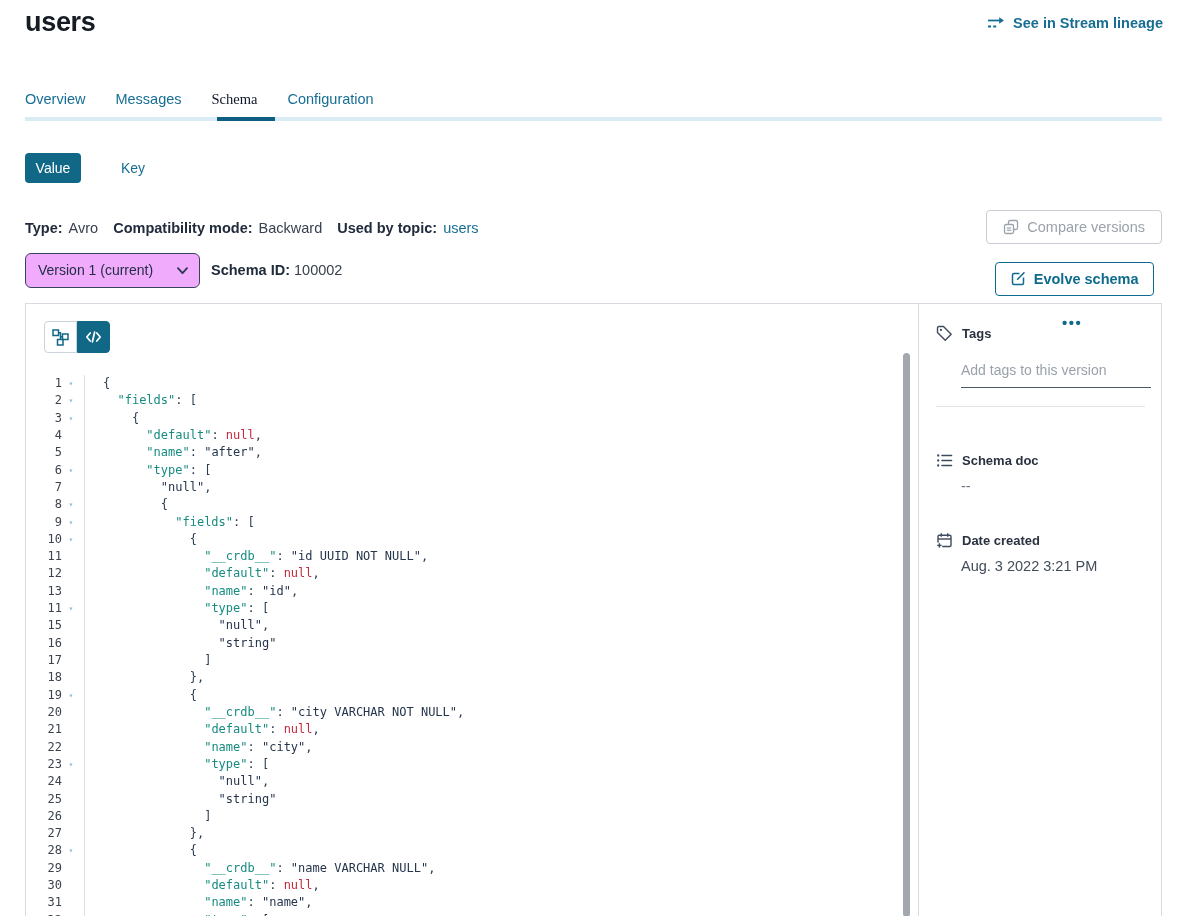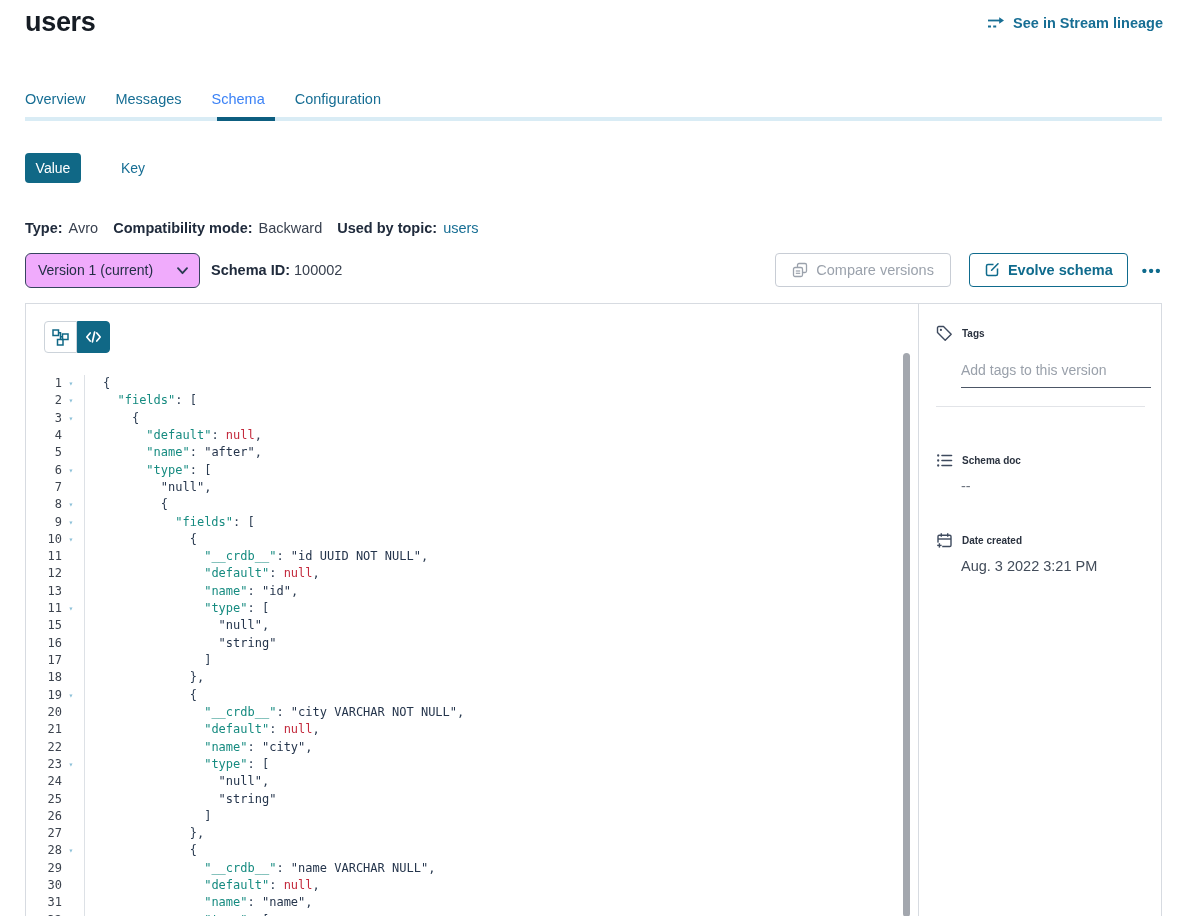--- a/index.html
+++ b/index.html
@@ -18,21 +18,21 @@
   }
   .lineage-link {
     position: absolute; top: 15px; right: 26px;
     display: flex; align-items: center; gap: 7px;
     font-size: 14.5px; font-weight: 700; color: #176e94; cursor: pointer;
   }
   
   .tabs { position: absolute; left: 25px; top: 91px; display: flex; gap: 30px;
           font-size: 14.5px; font-weight: 500; }
   .tab { color: #176e94; cursor: pointer; padding-bottom: 12px; }
-  .tab.active { color: #3b82f6; }
+  .tab.active { color: #0f172a; font-family: Liberation Serif, serif; }
   .tab-track { position: absolute; left: 25px; top: 117px; width: 1137px; height: 4px;
                background: #d9ecf5; }
   .tab-track .marker { position: absolute; left: 192px; top: 0; width: 58px; height: 4px;
                        background: #0d5e80; }
   
   .vk { position: absolute; left: 25px; top: 153px; display: flex; align-items: center; }
   .vk-value { width: 56px; height: 30px; background: #106886; color: #fff;
               border: none; border-radius: 4px; font-size: 14px;
               font-family: inherit; cursor: pointer; }
   .vk-key { margin-left: 40px; font-size: 14px; color: #176e94; background: none;
@@ -46,21 +46,21 @@
   
   .toolbar { position: absolute; left: 25px; top: 252px; width: 1137px; height: 36px;
              display: flex; align-items: center; }
   .version-select { position: relative; width: 175px; height: 35px;
                     border: 1.4px solid #37445f; border-radius: 6px;
                     display: flex; align-items: center; padding: 0 30px 0 12px;
                     font-size: 14px; color: #222e44; cursor: pointer; background: #f0abfc; }
   .version-select svg { position: absolute; right: 11px; top: 13px; }
   .schema-id { margin-left: 11px; font-size: 14.5px; }
   .schema-id b { color: #202b3c; font-weight: 700; }
-  .tb-right { margin-left: auto; display: flex; align-items: center; gap: 18px; }
+  .tb-right { margin-left: auto; display: flex; align-items: center; gap: 18px; flex-direction: column; }
   .btn { height: 34px; display: flex; align-items: center; gap: 8px;
          border-radius: 4px; font-size: 14.5px; font-family: inherit;
          background: #fff; cursor: pointer; }
   .btn-compare { border: 1px solid #c8cdd5; color: #9ba2ac; padding: 0 16px; font-weight: 500; }
   .btn-evolve  { border: 1.4px solid #0f6b8d; color: #0f6b8d; padding: 0 14px; font-weight: 700; }
   .more-btn { background: none; border: none; color: #0f6b8d; font-size: 15px;
               font-weight: 700; letter-spacing: 1.5px; cursor: pointer; margin-left: -4px; }
   
   .panel { position: absolute; left: 25px; top: 303px; width: 1137px; height: 613px;
            border: 1px solid #d7dbe1; border-bottom: none; overflow: hidden; }
@@ -82,21 +82,21 @@
   .tk-k { color: #168b80; }
   .tk-s { color: #25354c; }
   .tk-p { color: #2b3c52; }
   .tk-u { color: #c32a3c; }
   .scroll-thumb { position: absolute; left: 877px; top: 49px; width: 7px; height: 564px;
                   background: #a3a7ae; border-radius: 4px; cursor: grab; }
   
   .side-col { position: absolute; top: 0; right: 0; width: 243px; bottom: 0;
               border-left: 1px solid #d7dbe1; padding: 21px 16px 0 17px; }
   .sec-head { display: flex; align-items: center; gap: 9px;
-              font-size: 10px; font-weight: 700; color: #2a323f; }
+              font-size: 13px; font-weight: 700; color: #2a323f; }
   .tags-input { display: block; margin: 20px 0 0 25px; width: 190px;
                 border: none; border-bottom: 1px solid #4c5666; outline: none;
                 font-size: 14px; font-family: inherit; color: #39414f;
                 padding: 0 0 9px 0; background: transparent; }
   .tags-input::placeholder { color: #9aa1ab; }
   .divider { margin-top: 18px; height: 1px; background: #e2e4e8; }
   .sec-schema-doc { margin-top: 45px; }
   .sec-date { margin-top: 38px; }
   .sec-value { margin: 9px 0 0 25px; font-size: 14.5px; color: #424c5a; }
   .sec-value.dim { color: #6e7580; }

